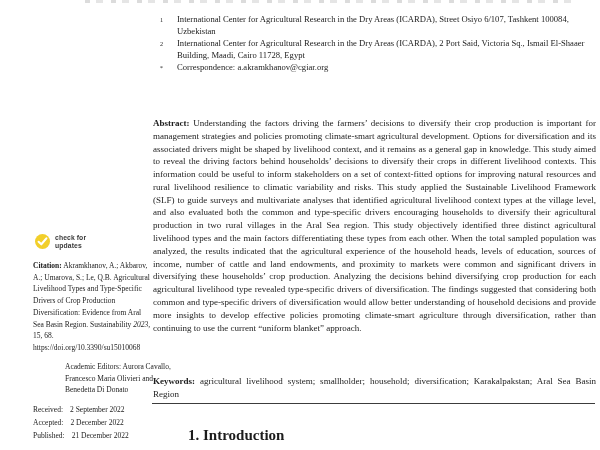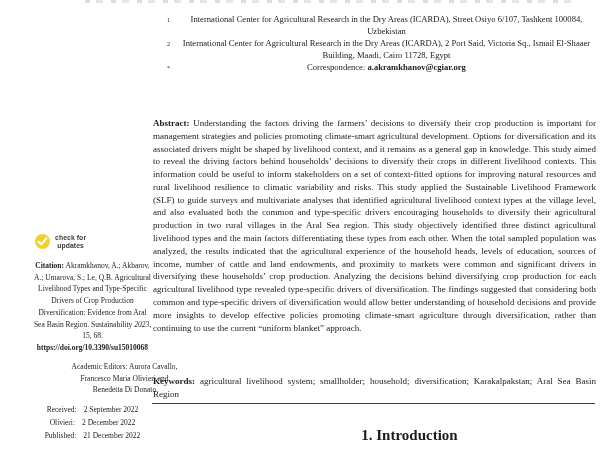--- a/index.html
+++ b/index.html
@@ -1,39 +1,39 @@
 <!DOCTYPE html>
 <html><head>
 <meta charset="utf-8">
 <style>
   html,body { margin:0; padding:0; background:#e8e8e8; }
   #page {
     position:relative; width:600px; height:450px; background:#ffffff;
     overflow:hidden; font-family:"Liberation Serif", serif; color:#1c1c1c;
     margin:0 auto; box-shadow:0 0 4px rgba(0,0,0,.25);
   }
-  .abs { position:absolute;text-align:center; }
+  .abs { position:absolute; }
 
   
   #top-remnant {
     left:85px; top:0; width:490px; height:3px; opacity:.35;
     background:repeating-linear-gradient(90deg,#9a9a9a 0 5px,transparent 5px 11px,#b5b5b5 11px 18px,transparent 18px 26px);
   }
 
   
   #update-badge { left:35px; top:234px; display:flex; align-items:center; gap:5px; cursor:pointer; }
   #update-badge svg { display:block; }
   #update-badge .badge-text { font-family:"Liberation Sans", sans-serif; font-size:6.8px; line-height:7.6px; font-weight:bold; color:#3a3a3a; letter-spacing:.1px; }
 
   .side-block { left:33px; width:119px; font-size:7.5px; line-height:11.7px; color:#222; }
   #citation-block { top:260px; }
   #citation-block .cit-label { font-weight:bold; }
   #citation-block .it { }
   #citation-block .bold-it { font-style:italic; font-weight:normal; }
-  #citation-block a, .email { color:#222; text-decoration:none; cursor:pointer;font-weight:bold; }
+  #citation-block a, .email { color:#222; text-decoration:none; cursor:pointer; }
 
   #editors-block { top:361px;margin-left:32px; }
   #dates-block { top:404px; line-height:12.9px; }
   #dates-block .date-line { white-space:nowrap; }
   #dates-block .dlabel { margin-right:7px; }
 
   
   #affiliations { left:160px; top:13px; width:436px; font-size:8.6px; line-height:12.1px; }
   .aff-row { display:flex; }
   .aff-marker { width:17px; flex:0 0 17px; font-size:6.2px; position:relative; top:1px; }
@@ -92,17 +92,17 @@
       <span>updates</span>
     </span>
   </div>
 
   <div id="citation-block" class="abs side-block"><span class="cit-label">Citation:</span> <span>Akramkhanov, A.; Akbarov, A.; Umarova, S.; Le, Q.B. Agricultural Livelihood Types and Type-Specific Drivers of Crop Production Diversification: Evidence from Aral Sea Basin Region.</span> <span class="it">Sustainability</span> <span class="bold-it">2023,</span> <span class="it">15,</span> <span>68.</span> <a>https://doi.org/10.3390/su15010068</a></div>
 
   <div id="editors-block" class="abs side-block"><span>Academic Editors:</span> <span>Aurora Cavallo, Francesco Maria Olivieri and Benedetta Di Donato</span></div>
 
   <div id="dates-block" class="abs side-block">
     <div class="date-line"><span class="dlabel">Received:</span><span>2 September 2022</span></div>
-    <div class="date-line"><span class="dlabel">Olivieri:</span><span>2 December 2022</span></div>
+    <div class="date-line"><span class="dlabel">Accepted:</span><span>2 December 2022</span></div>
     <div class="date-line"><span class="dlabel">Published:</span><span>21 December 2022</span></div>
   </div>
 
 </div>
 
 </body></html>

